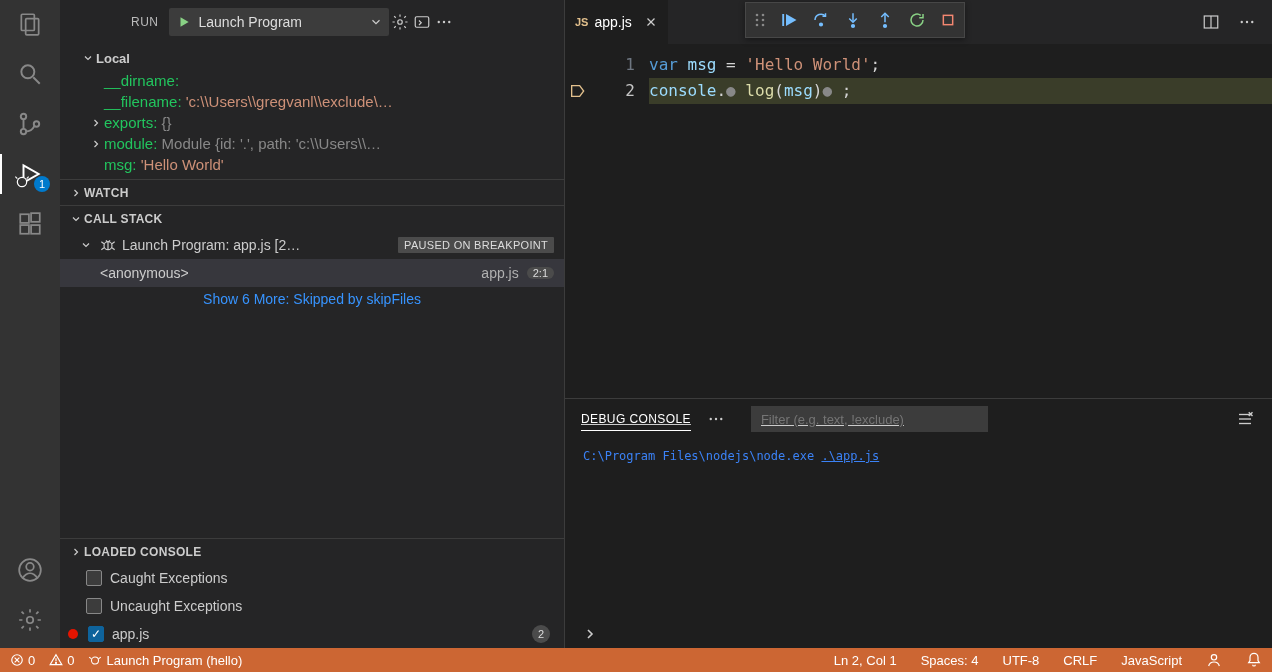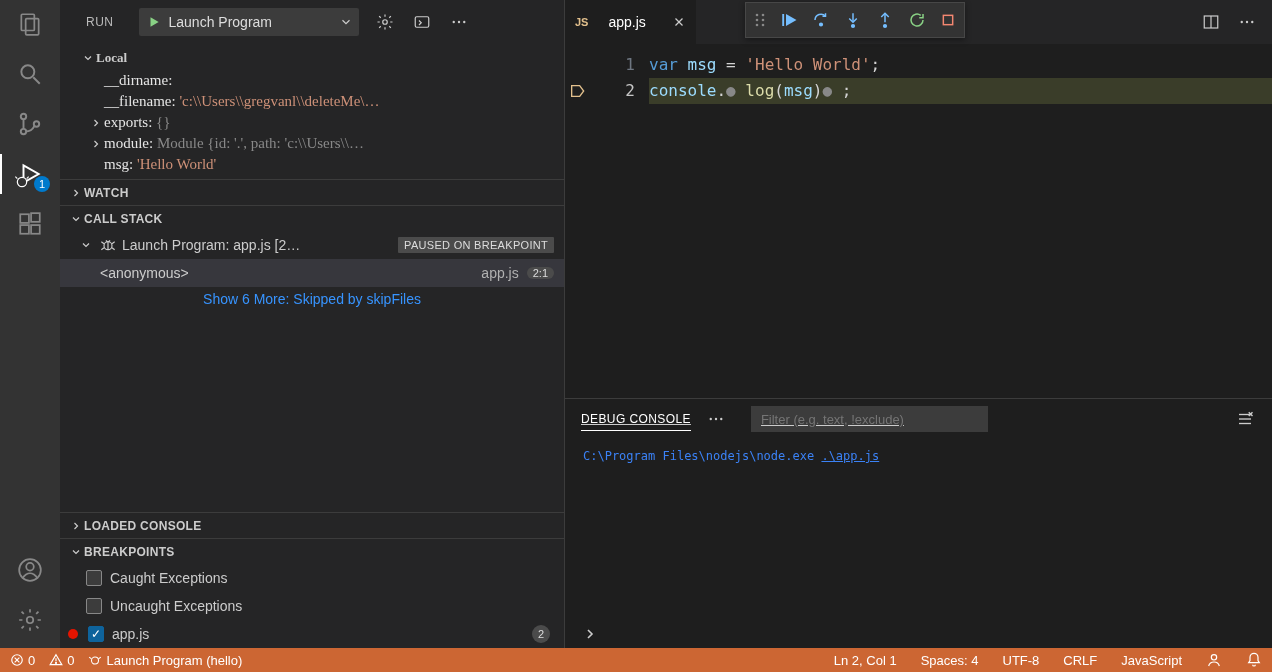--- a/index.html
+++ b/index.html
@@ -23,33 +23,33 @@
   align-items: center;
   padding-top: 10px;
 }
 .activity-bar .top-icons, .activity-bar .bottom-icons { display: flex; flex-direction: column; align-items: center; gap: 22px; }
 .activity-bar .bottom-icons { margin-top: auto; margin-bottom: 14px; }
 .activity-icon { width: 28px; height: 28px; color: #888888; display: flex; align-items: center; justify-content: center; cursor: pointer; position: relative; }
 .activity-icon.active { color: #ffffff; }
 .activity-icon.active::before { content:""; position:absolute; left:-16px; top:-6px; width:2px; height:40px; background:#ffffff; }
 .activity-icon .badge { position:absolute; bottom:-4px; right:-6px; background:#007acc; color:#fff; border-radius:10px; font-size:11px; padding:0 5px; line-height:16px; }
 .sidebar { width: 505px; background:#252526; display:flex; flex-direction:column; border-right:1px solid #3c3c3c;}
-.sidebar-header { display:flex; align-items:center; height:44px; padding:0 16px; gap:15px; }
+.sidebar-header { display:flex; align-items:center; height:44px; padding:0 16px; gap:0;margin-left:45px; }
 .run-label { color:#bbbbbb; font-size:12px; letter-spacing:0.5px; padding:0 10px; }
 .launch-select { display:flex; align-items:center; background:#3c3c3c; height:28px; padding:0 6px 0 8px; border-radius:2px; gap:8px; flex:1; max-width:220px;}
 .launch-select .play { color:#89d185; }
 .launch-select .lbl { color:#dddddd; flex:1; font-size:14px;}
 .hdr-icon { color:#cccccc; width:22px; height:22px; display:flex; align-items:center; justify-content:center; cursor:pointer;}
 .section-header { display:flex; align-items:center; height:26px; padding:0 8px; background:#252526; color:#cccccc; font-size:12px; font-weight:600; letter-spacing:0.3px; cursor:pointer; border-top:1px solid #3c3c3c;}
 .section-header.first { border-top:none; }
 .chev { width:16px; display:inline-flex; justify-content:center; color:#cccccc; }
-.var-body { font-family: Liberation Serif, serif; font-size:15px; padding:2px 0 4px 0;text-align:right;}
+.var-body { font-family: Liberation Sans, sans-serif; font-size:15px; padding:2px 0 4px 0;text-align:right;}
 .var-row { display:flex; align-items:center; padding:2px 0 2px 20px; white-space:nowrap; overflow:hidden; text-overflow:ellipsis; }
 .var-scope { padding-left:20px; color:#cccccc; font-weight:600; font-size:13px; display:flex; align-items:center; height:24px;}
-.var-name { color:#e5e5e5; }
+.var-name { color:#22c55e; }
 .var-val { color:#ce9178; }
 .var-val.obj { color:#888888; }
 .indent1 { padding-left:44px; }
 .indent2 { padding-left:44px; }
 .cs-row { display:flex; align-items:center; height:28px; padding:0 10px 0 18px; font-size:14px;}
 .cs-launch { gap:6px; }
 .cs-launch .bug { color:#cccccc; }
 .cs-status { margin-left:auto; background:#4b4b4b; color:#dddddd; font-size:11px; padding:2px 6px; border-radius:1px; letter-spacing:0.3px;}
 .cs-frame { background:#37373d; }
 .cs-frame .fn { padding-left:22px; }
@@ -57,21 +57,21 @@
 .cs-frame .loc { margin-left:8px; background:#4b4b4b; border-radius:10px; padding:0 6px; font-size:11px; color:#ddd;}
 .show-more { text-align:center; color:#3794ff; padding:4px 0; font-size:14px; cursor:pointer;}
 .cs-spacer { flex:1; min-height:80px; }
 .bp-row { display:flex; align-items:center; height:28px; padding-left:26px; gap:8px; font-size:14px;}
 .cbx { width:16px; height:16px; border:1px solid #888; border-radius:2px; display:inline-flex; align-items:center; justify-content:center; background:#3c3c3c;}
 .cbx.checked { background:#0e639c; border-color:#0e639c; color:#fff; font-size:12px;}
 .bp-dot { width:10px; height:10px; border-radius:50%; background:#e51400; margin-left:-18px; margin-right:2px;}
 .bp-count { margin-left:auto; margin-right:14px; background:#4b4b4b; border-radius:10px; width:18px; height:18px; display:flex; align-items:center; justify-content:center; font-size:11px; color:#ddd;}
 .editor-area { flex:1; display:flex; flex-direction:column; background:#1e1e1e; }
 .tabs-row { display:flex; align-items:center; height:44px; background:#252526; position:relative;}
-.tab { display:flex; align-items:center; height:44px; padding:0 10px; background:#1e1e1e; gap:20px; border-right:1px solid #252526;}
+.tab { display:flex; align-items:center; height:44px; padding:0 10px; background:#1e1e1e; gap:6px; border-right:1px solid #252526;}
 .tab .js-badge { color:#e2c08d; font-size:11px; font-weight:700; }
 .tab .name { color:#ffffff; font-size:14px; }
 .tab .close { color:#cccccc; margin-left:6px; cursor:pointer;}
 .debug-toolbar { position:absolute; left:180px; top:2px; background:#333333; display:flex; align-items:center; height:36px; padding:0 8px; gap:14px; border:1px solid #474747; box-shadow:0 2px 6px rgba(0,0,0,0.4);}
 .dbg-icon { color:#75beff; cursor:pointer; display:flex; }
 .dbg-icon.restart { color:#89d185; }
 .dbg-icon.stop { color:#f48771; }
 .grip { color:#888888; cursor:grab; }
 .tabs-right { margin-left:auto; display:flex; gap:14px; padding-right:14px;}
 .editor-body { flex:1; display:flex; font-family:Consolas, monospace; font-size:16px; position:relative;}
@@ -218,21 +218,21 @@
                   <polyline points="6 9 12 15 18 9"></polyline>
                 </svg>
               </span>
             <span>Local</span>
           </div>
           <div class="var-row indent2">
             <span class="var-name">__dirname:</span>&nbsp;
           </div>
           <div class="var-row indent2">
             <span class="var-name">__filename:</span>&nbsp;
-            <span class="var-val">'c:\\Users\\gregvanl\\deleteMe\…</span>
+            <span class="var-val">'c:\\Users\\gregvanl\\exclude\…</span>
           </div>
           <div class="var-row indent1">
             <span class="chev" style="margin-left:-16px">
                 <svg width="12" height="12" viewBox="0 0 24 24" fill="none" stroke="currentColor" stroke-width="2.4">
                   <polyline points="9 6 15 12 9 18"></polyline>
                 </svg>
               </span>
             <span class="var-name">exports:</span>&nbsp;
             <span class="var-val obj">{}</span>
           </div>
@@ -303,28 +303,20 @@
       <div class="section-header">
         <span class="chev">
             <svg width="12" height="12" viewBox="0 0 24 24" fill="none" stroke="currentColor" stroke-width="2.4">
               <polyline points="9 6 15 12 9 18"></polyline>
             </svg>
           </span>
         <span>LOADED CONSOLE</span>
       </div>
 
       <div class="section-group">
-        <div class="section-header">
-          <span class="chev">
-              <svg width="12" height="12" viewBox="0 0 24 24" fill="none" stroke="currentColor" stroke-width="2.4">
-                <polyline points="6 9 12 15 18 9"></polyline>
-              </svg>
-            </span>
-          <span>BREAKPOINTS</span>
-        </div>
         <div class="bp-row">
           <span class="cbx"></span>
           <span>Caught Exceptions</span>
         </div>
         <div class="bp-row">
           <span class="cbx"></span>
           <span>Uncaught Exceptions</span>
         </div>
         <div class="bp-row">
           <span class="bp-dot"></span>

